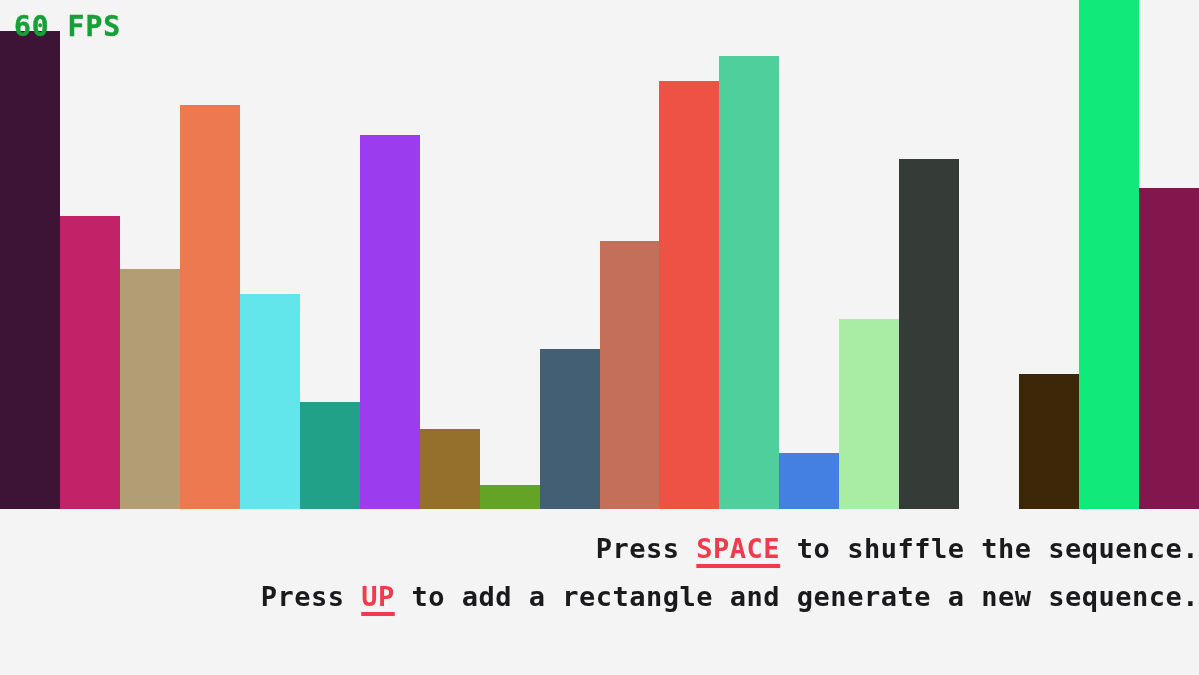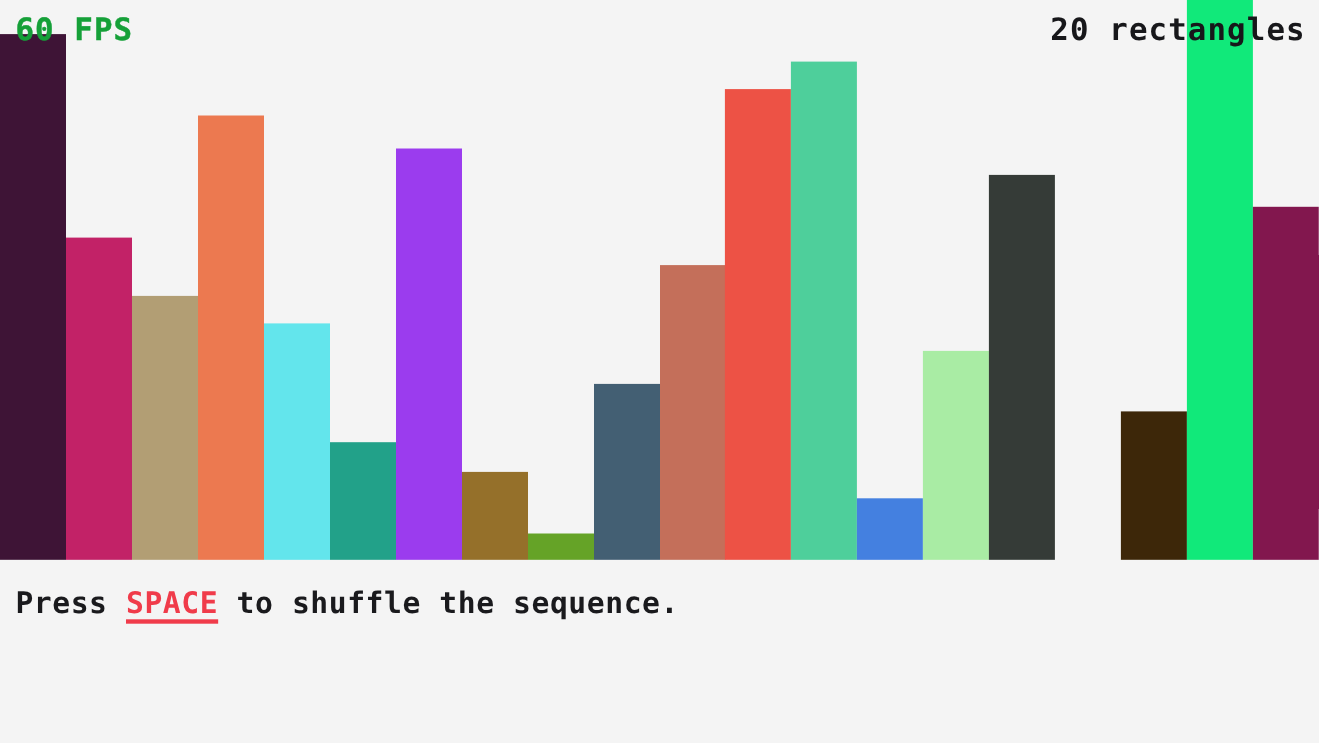--- a/index.html
+++ b/index.html
@@ -54,20 +54,21 @@
     z-index:50;
   }
 
   
   #instructions {
     position:absolute;
     left:0; top:509px;
     width:1199px; height:166px;
     background:#F4F4F4;
     padding:16px 0 0 14px;
+    text-align:right;
   }
   .instruction-line {
     font-family:"DejaVu Sans Mono", monospace;
     font-size:27px;
     font-weight:600;
     color:#1A1A1D;
     line-height:48px;
     white-space:nowrap;
     letter-spacing:0.5px;
   }
@@ -101,24 +102,26 @@
       <div class="bar" style="left: 779.35px; width: 60px; height: 56px; background: rgb(68, 128, 224);"></div>
       <div class="bar" style="left: 839.3px; width: 60px; height: 190px; background: rgb(169, 236, 164);"></div>
       <div class="bar" style="left: 899.25px; width: 60px; height: 350px; background: rgb(53, 59, 55);"></div>
       <div class="bar" style="left: 1019.15px; width: 60px; height: 135px; background: rgb(61, 39, 9);"></div>
       <div class="bar" style="left: 1079.1px; width: 60px; height: 509px; background: rgb(17, 233, 122);"></div>
       <div class="bar" style="left: 1139.05px; width: 60px; height: 321px; background: rgb(130, 23, 78);"></div>
     </div>
 
   <div id="fps-counter" style="color: rgb(21, 160, 56);">60 FPS</div>
 
-  <div id="rect-count" style="color: rgb(23, 23, 26);">20 rectangles</div>
 
   <div id="instructions">
 
     <div class="instruction-line" style="color: rgb(26, 26, 29);">
       <span>Press </span><span class="key" style="color: rgb(240, 59, 74);">SPACE</span><span> to shuffle the sequence.</span>
     </div>
 
+    <div class="instruction-line" style="color: rgb(26, 26, 29);">
+      <span>Press </span><span class="key" style="color: rgb(240, 59, 74);">UP</span><span> to add a rectangle and generate a new sequence.</span>
+    </div>
 
 
   </div>
 </div>
 
 </body></html>

